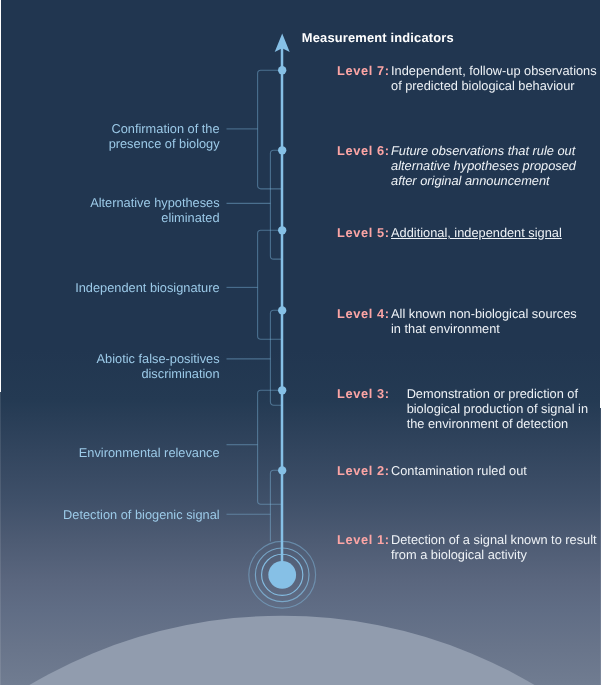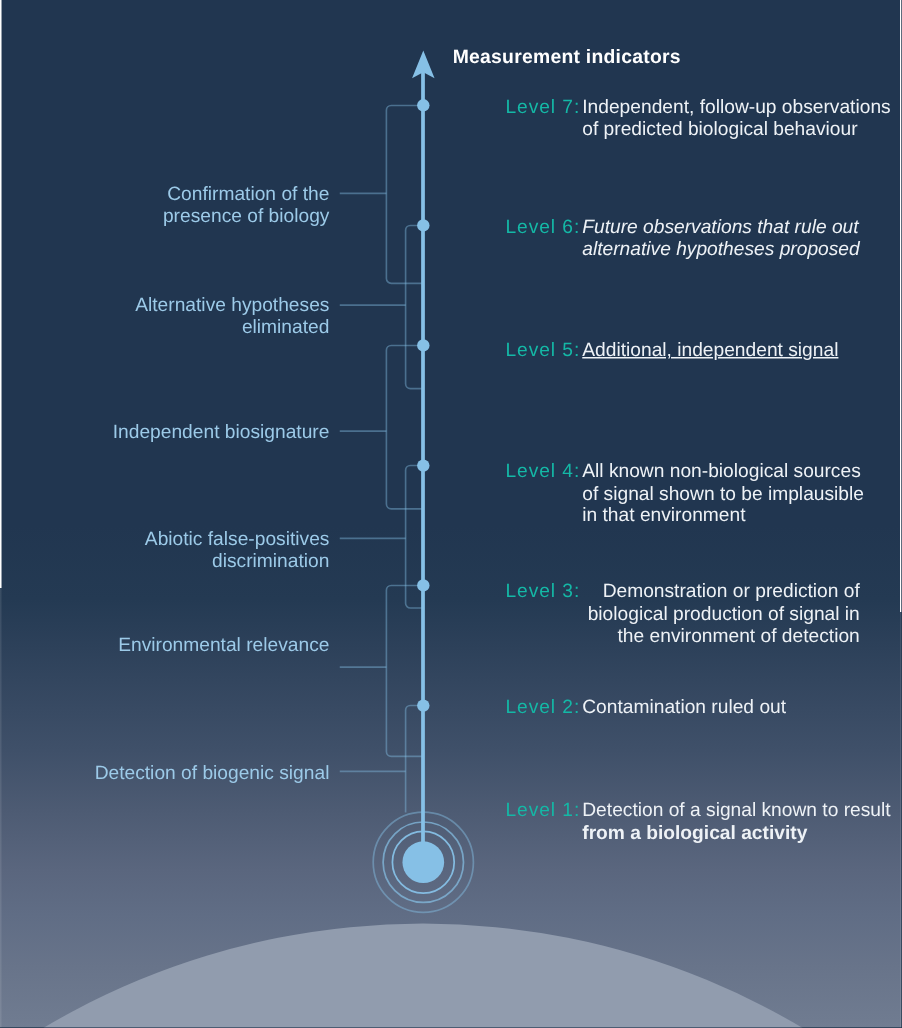--- a/index.html
+++ b/index.html
@@ -16,21 +16,21 @@
   .edge{position:absolute;top:0;bottom:0;width:1.2px;background:rgba(255,255,255,0.10);}
   #edge-left{left:0;}
   #edge-right{right:0;}
   .edge-hi{position:absolute;width:0.9px;background:#ffffff;}
   #edge-hi-left{left:0;top:0;height:392px;}
   #edge-hi-right{right:0;top:0;height:408px;}
   .hdr{position:absolute;font-weight:bold;font-size:12.9px;white-space:nowrap;opacity:0.999;}
   #hdr-left{left:75.6px;top:30.3px;color:#8ec6ea;letter-spacing:0.07px;}
   #hdr-right{left:301.8px;top:30.3px;color:#ffffff;letter-spacing:0.17px;}
   .lvl{position:absolute;color:#eef2f6;font-size:12.8px;line-height:14.7px;white-space:nowrap;opacity:0.999;}
-  .lvl b{color:#14b8a6;font-weight:normal;letter-spacing:0.62px;padding-left:34px;}
+  .lvl b{color:#fca5a5;font-weight:bold;letter-spacing:0.62px;padding-left:34px;}
   .lvl .ind{display:inline-block;}
   .qlabel{position:absolute;color:#9ccae8;font-size:12.8px;line-height:14.7px;
           text-align:right;white-space:nowrap;opacity:0.999;}
 </style>
 </head>
 <body>
 
 <div id="stage">
   <div id="bg"></div>
   <svg class="layer" id="art" width="601" height="685" viewBox="0 0 601 685">
@@ -57,44 +57,44 @@
       <circle cx="282.2" cy="70.2" r="4.15" fill="#86c0e6"></circle>
       <circle cx="282.2" cy="150.3" r="4.15" fill="#86c0e6"></circle>
       <circle cx="282.2" cy="230.3" r="4.15" fill="#86c0e6"></circle>
       <circle cx="282.2" cy="310.4" r="4.15" fill="#86c0e6"></circle>
       <circle cx="282.2" cy="390.3" r="4.15" fill="#86c0e6"></circle>
       <circle cx="282.2" cy="470.4" r="4.15" fill="#86c0e6"></circle>
     </svg>
   <div class="hdr" id="hdr-right">Measurement indicators</div>
   <div id="levels">
       <div class="lvl" style="left: 303px; top: 64.2px;"><b>Level 7:</b><span class="ind" style="vertical-align: top; margin-left: 1.4px;"><span style="display: block;">Independent, follow-up observations</span><span style="display: block;">of predicted biological behaviour</span></span></div>
-      <div class="lvl" style="left: 303px; top: 144.1px;"><b>Level 6:</b><span class="ind" style="vertical-align: top; margin-left: 1.4px; font-style: italic;"><span style="display: block;">Future observations that rule out</span><span style="display: block;">alternative hypotheses proposed</span></span></div>
+      <div class="lvl" style="left: 303px; top: 144.1px;"><b>Level 6:</b><span class="ind" style="vertical-align: top; margin-left: 1.4px; font-style: italic;"><span style="display: block;">Future observations that rule out</span><span style="display: block;">alternative hypotheses proposed</span><span style="display: block;">after original announcement</span></span></div>
       <div class="lvl" style="left: 303px; top: 226.1px;"><b>Level 5:</b><span class="ind" style="vertical-align: top; margin-left: 1.4px; text-decoration: underline;"><span style="display: block;">Additional, independent signal</span></span></div>
-      <div class="lvl" style="left: 303px; top: 307px;"><b>Level 4:</b><span class="ind" style="vertical-align: top; margin-left: 1.4px;"><span style="display: block;">All known non-biological sources</span><span style="display: block;">of signal shown to be implausible</span><span style="display: block;">in that environment</span></span></div>
-      <div class="lvl" style="left: 303px; top: 387.3px;"><b>Level 3:</b><span class="ind" style="vertical-align: top; margin-left: 5px; text-align: right;"><span style="display: block;">Demonstration or prediction of</span><span style="display: block;">biological production of signal in</span><span style="display: block;">the environment of detection</span></span></div>
+      <div class="lvl" style="left: 303px; top: 307px;"><b>Level 4:</b><span class="ind" style="vertical-align: top; margin-left: 1.4px;"><span style="display: block;">All known non-biological sources</span><span style="display: block;">in that environment</span></span></div>
+      <div class="lvl" style="left: 303px; top: 387.3px;"><b>Level 3:</b><span class="ind" style="vertical-align: top; margin-left: 17px;"><span style="display: block;">Demonstration or prediction of</span><span style="display: block;">biological production of signal in</span><span style="display: block;">the environment of detection</span></span></div>
       <div class="lvl" style="left: 303px; top: 464.4px;"><b>Level 2:</b><span class="ind" style="vertical-align: top; margin-left: 1.4px;"><span style="display: block;">Contamination ruled out</span></span></div>
-      <div class="lvl" style="left: 303px; top: 533.1px;"><b>Level 1:</b><span class="ind" style="vertical-align: top; margin-left: 1.4px;"><span style="display: block;">Detection of a signal known to result</span><span style="display: block; font-weight: bold;">from a biological activity</span></span></div>
+      <div class="lvl" style="left: 303px; top: 533.1px;"><b>Level 1:</b><span class="ind" style="vertical-align: top; margin-left: 1.4px;"><span style="display: block;">Detection of a signal known to result</span><span style="display: block;">from a biological activity</span></span></div>
     </div>
   <div id="qlabels">
       <div class="qlabel" style="right: 381.4px; top: 122.3px;">
         <div>Confirmation of the</div>
         <div>presence of biology</div>
       </div>
       <div class="qlabel" style="right: 381.4px; top: 196.4px;">
         <div>Alternative hypotheses</div>
         <div>eliminated</div>
       </div>
       <div class="qlabel" style="right: 381.4px; top: 281.2px;">
         <div>Independent biosignature</div>
       </div>
       <div class="qlabel" style="right: 381.4px; top: 352.1px;">
         <div>Abiotic false-positives</div>
         <div>discrimination</div>
       </div>
-      <div class="qlabel" style="right: 381.4px; top: 423px; padding-left: 12px;">
+      <div class="qlabel" style="right: 381.4px; top: 446px; padding-left: 12px;">
         <div>Environmental relevance</div>
       </div>
       <div class="qlabel" style="right: 381.4px; top: 508.3px;">
         <div>Detection of biogenic signal</div>
       </div>
     </div>
   <div class="edge" id="edge-left"></div>
   <div class="edge" id="edge-right"></div>
   <div class="edge-hi" id="edge-hi-left"></div>
   <div class="edge-hi" id="edge-hi-right"></div>

